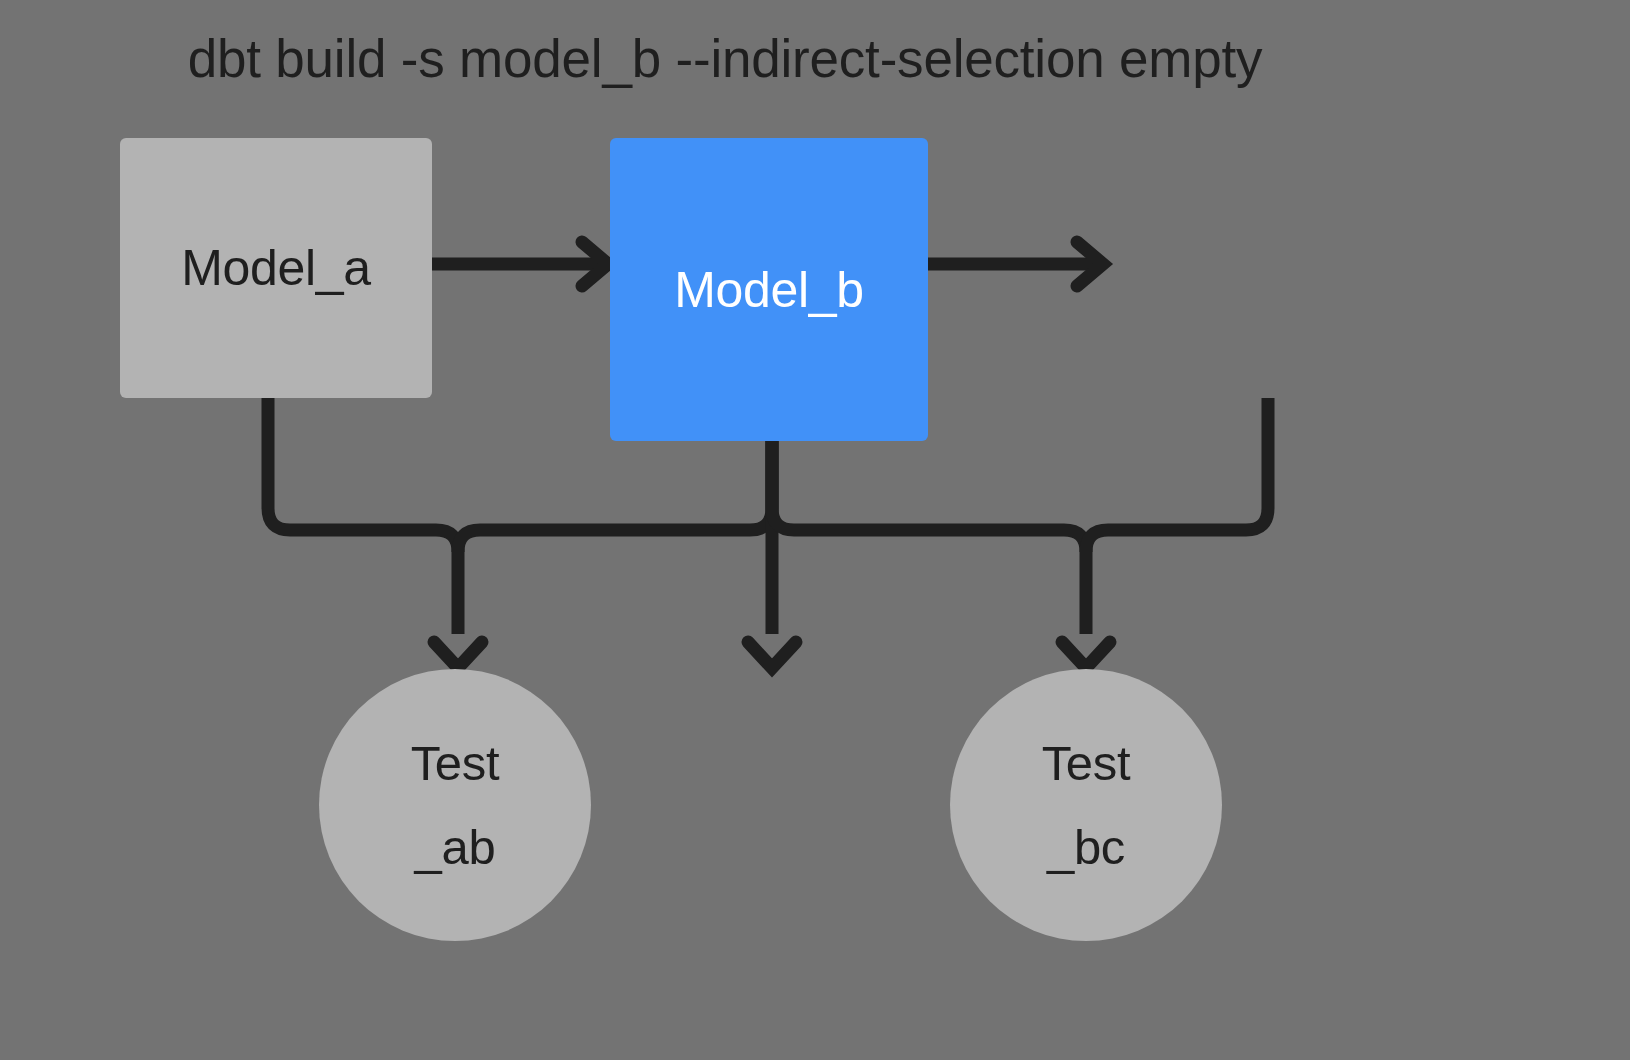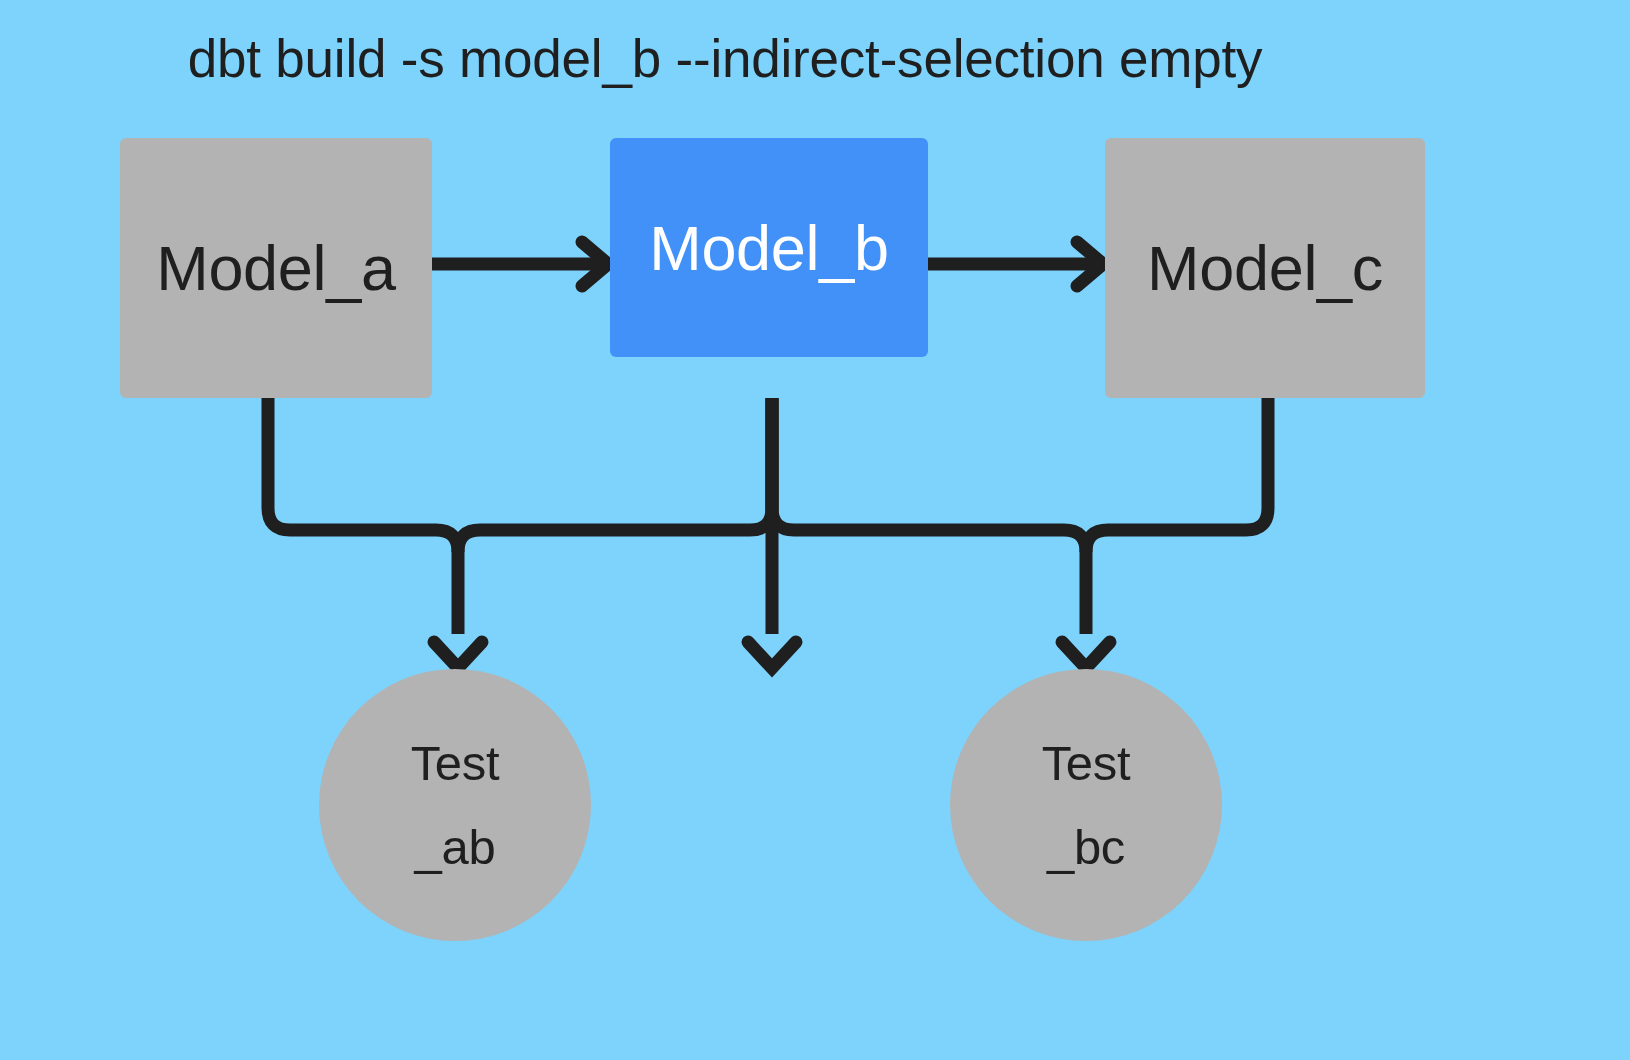--- a/index.html
+++ b/index.html
@@ -9,21 +9,21 @@
     background: #ffffff;
   }
   body {
     font-family: "Liberation Sans", sans-serif;
     -webkit-font-smoothing: antialiased;
   }
   #canvas {
     position: relative;
     width: 1630px;
     height: 1060px;
-    background: #7dd3fc;
+    background: #737373;
     overflow: hidden;
   }
   #edges {
     position: absolute;
     left: 0;
     top: 0;
     width: 1630px;
     height: 1060px;
     pointer-events: none;
   }
@@ -41,21 +41,21 @@
   }
   .node-box {
     position: absolute;
     border-radius: 6px;
     display: flex;
     align-items: center;
     justify-content: center;
     box-sizing: border-box;
   }
   .node-box .node-label {
-    font-size: 63px;
+    font-size: 50px;
     line-height: 56px;
     letter-spacing: -0.3px;
     text-align: center;
   }
   .node-circle {
     position: absolute;
     border-radius: 50%;
     display: flex;
     align-items: center;
     justify-content: center;
@@ -117,27 +117,24 @@
 
     <g>
       <path d="M 1268 398 L 1268 508 Q 1268 530 1246 530 L 1108 530 Q 1086 530 1086 552" fill="none" stroke="#1f1f1f" stroke-width="13" stroke-linecap="butt"></path>
     </g>
   </svg>
 
   <div class="node-box" style="left:120px; top:138px; width:312px; height:260px; background:#b3b3b3;">
     <span class="node-label" style="color:#1f1f1f;">Model_a</span>
   </div>
 
-  <div class="node-box" style="left:610px; top:138px; width:318px; height:219px; background:#4191f8;">
+  <div class="node-box" style="left:610px; top:138px; width:318px; height:303px; background:#4191f8;">
     <span class="node-label" style="color:#ffffff;">Model_b</span>
   </div>
 
-  <div class="node-box" style="left:1105px; top:138px; width:320px; height:260px; background:#b3b3b3;">
-    <span class="node-label" style="color:#1f1f1f;">Model_c</span>
-  </div>
 
   <div class="node-circle" style="left:319px; top:669px; width:272px; height:272px; background:#b3b3b3;">
     <span class="node-label" style="color:#1f1f1f;">Test
 _ab</span>
   </div>
 
 
   <div class="node-circle" style="left:950px; top:669px; width:272px; height:272px; background:#b3b3b3;">
     <span class="node-label" style="color:#1f1f1f;">Test
 _bc</span>

